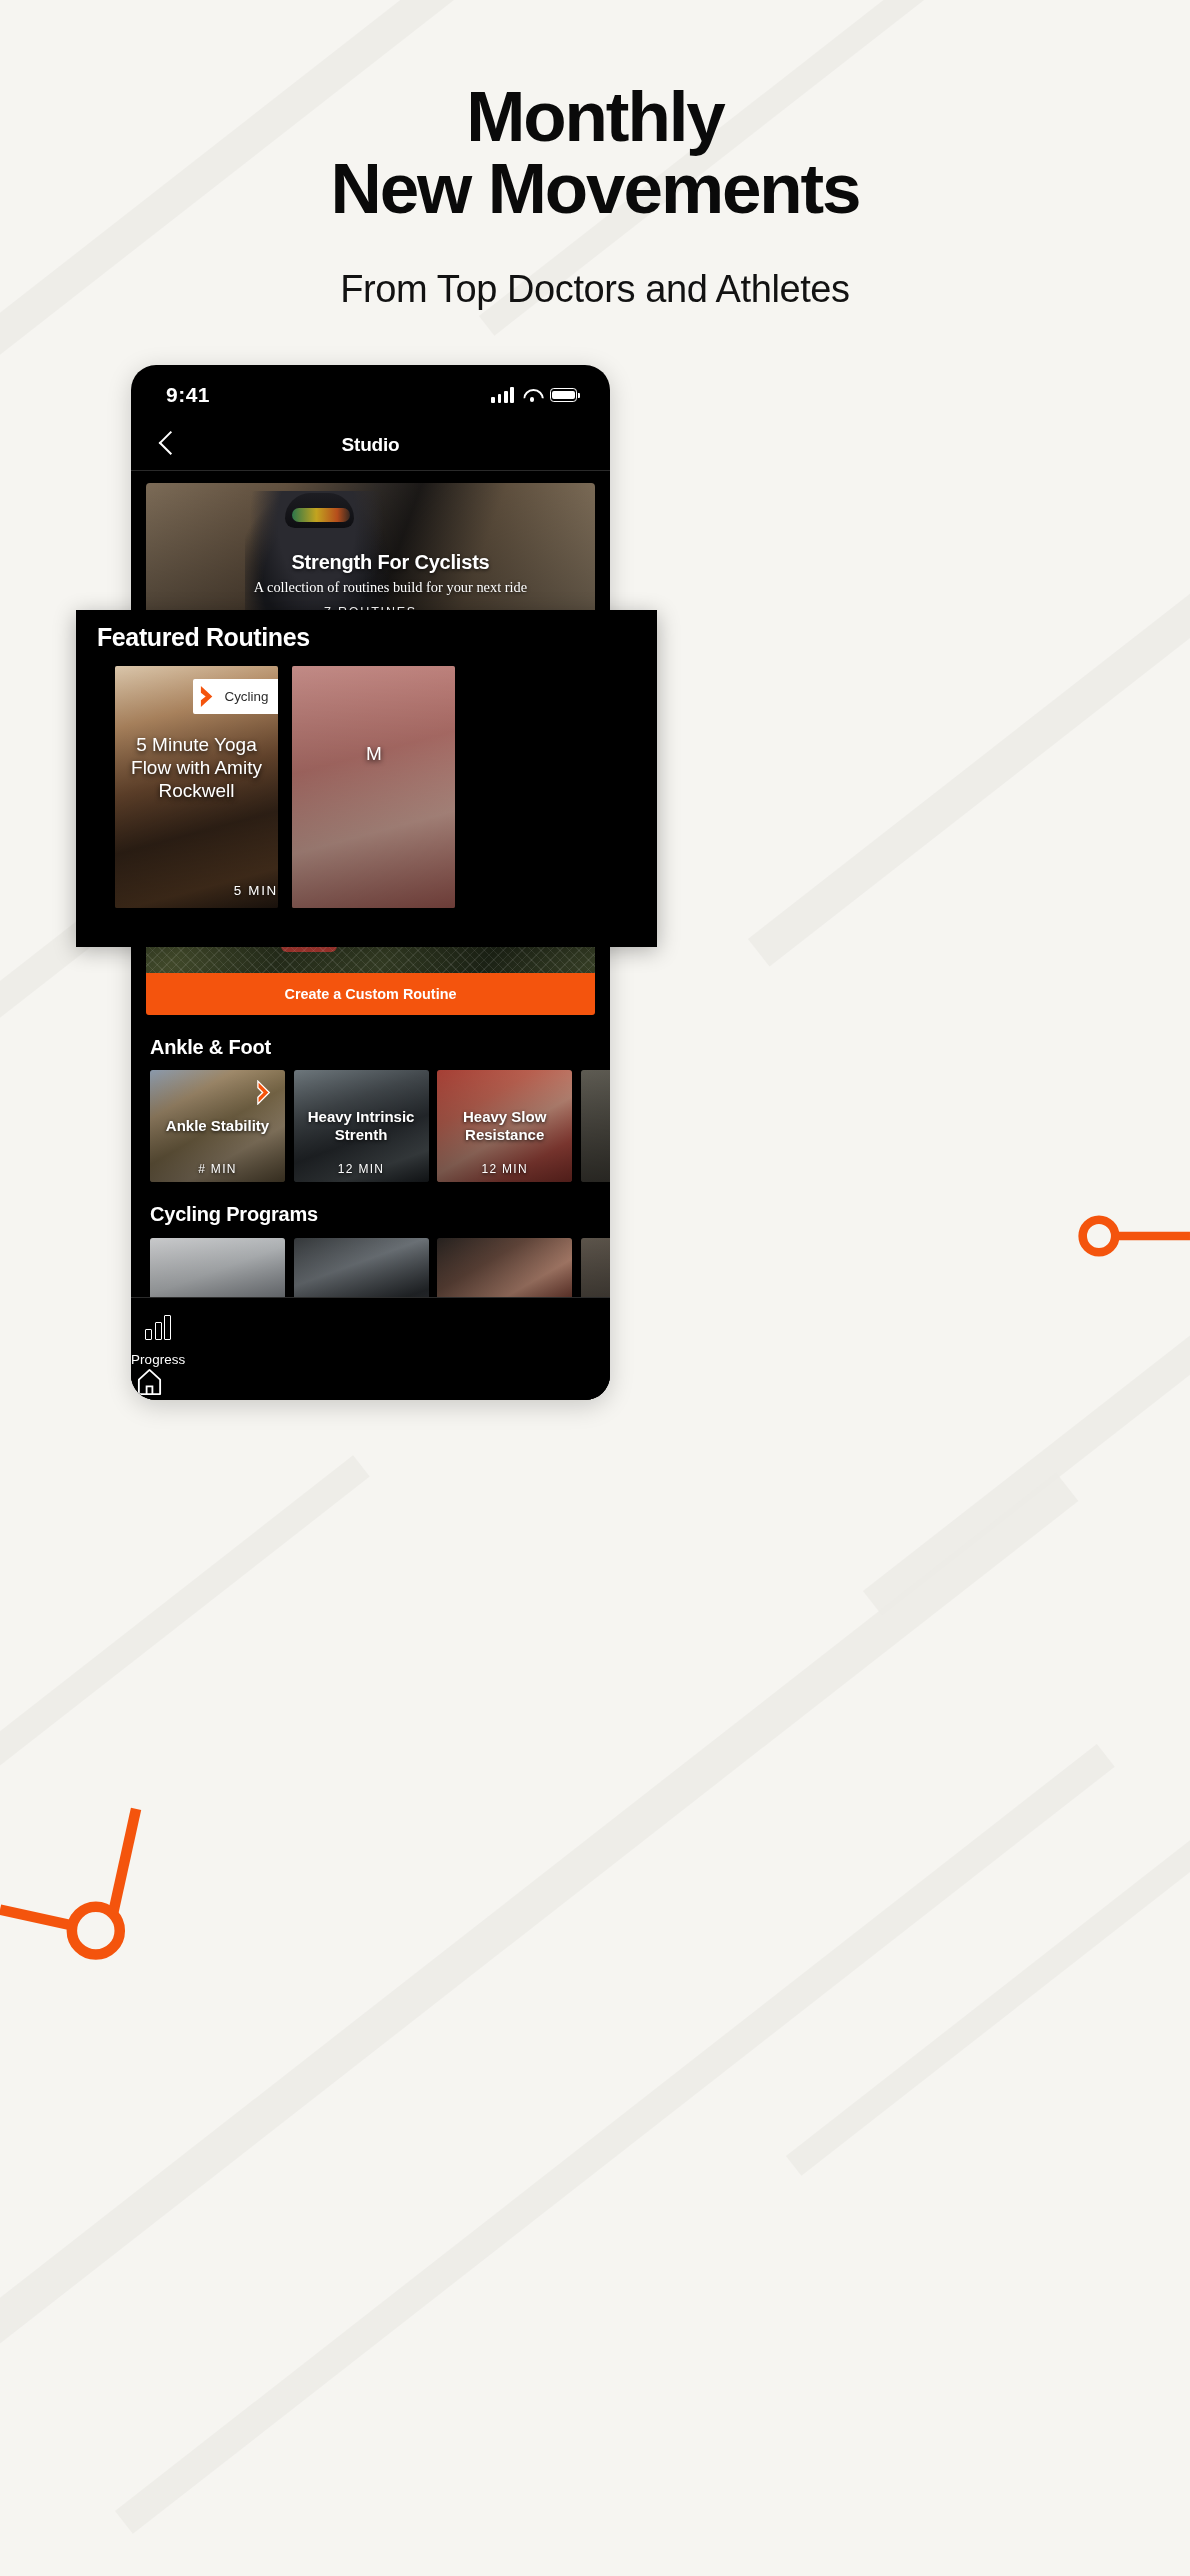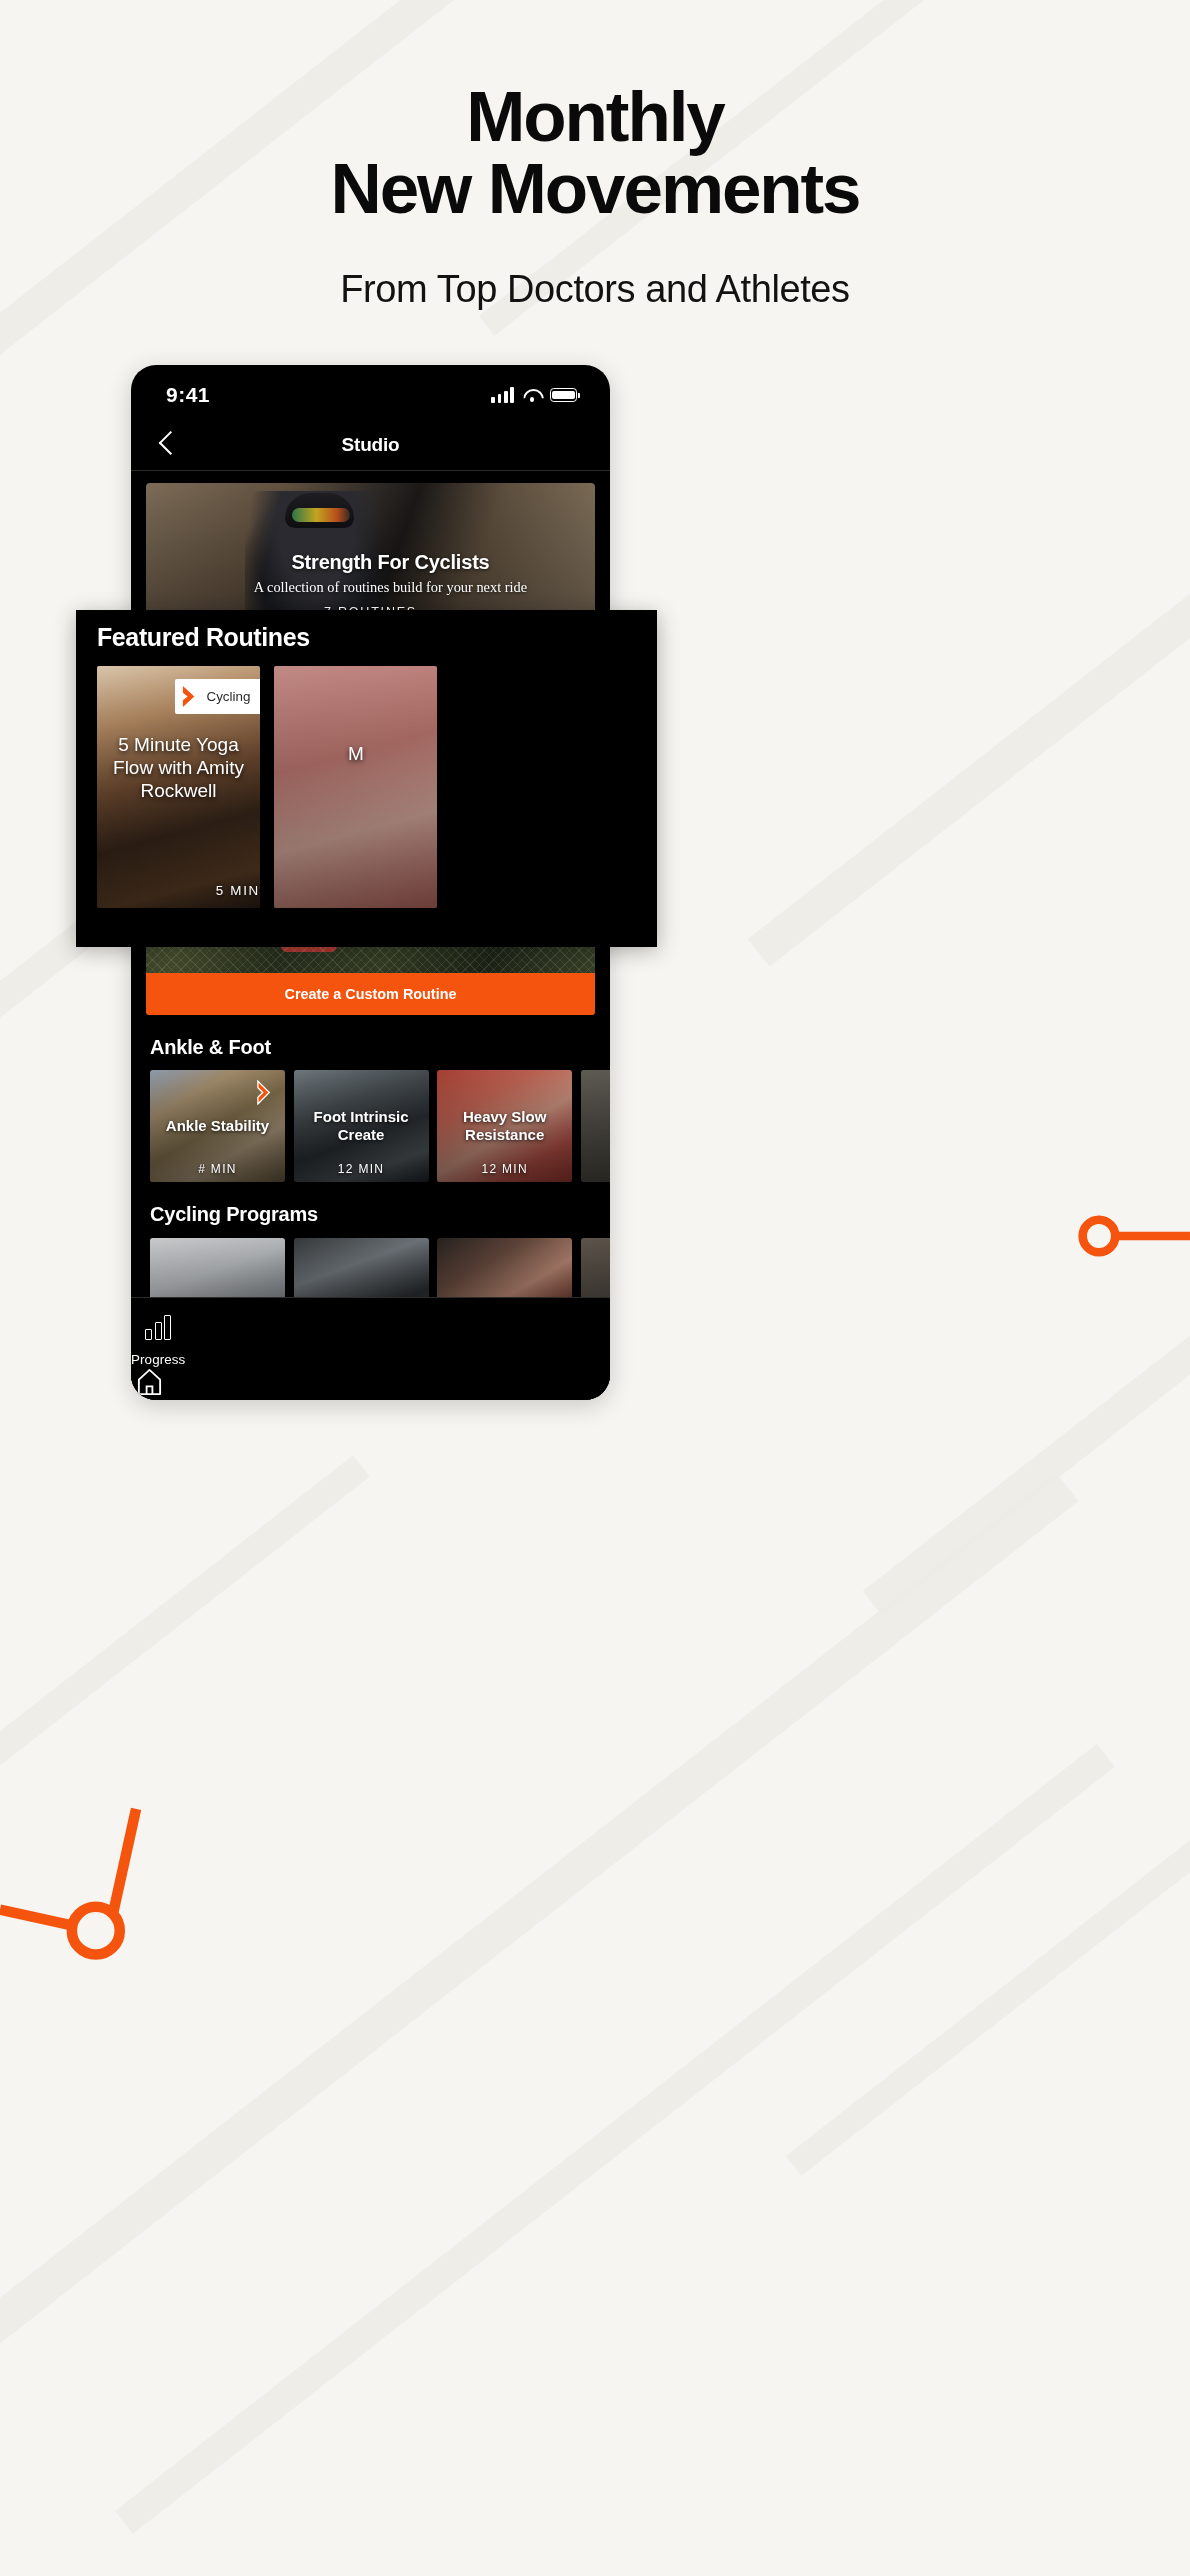--- a/index.html
+++ b/index.html
@@ -259,21 +259,21 @@
     left:76px; top:610px;
     width:581px; height:337px;
     background:#000;
     z-index:8;
     box-shadow:0 3.8px 21px rgba(0,0,0,.3);
   }
   .featured-head {
     color:#fff; font-size:25px; font-weight:700;
     margin:13.4px 0 13.4px 21px; letter-spacing:-0.4px;
   }
-  .fcards { display:flex; gap:14.4px; padding-left:21px; }
+  .fcards { display:flex; gap:14.4px; padding-left:39px; }
   .fcard {
     width:163px; height:242px; flex:none;
     position:relative; overflow:hidden; border-radius:1.9px;
   }
   .fcard .shade { position:absolute; inset:0; background:linear-gradient(180deg, rgba(0,0,0,.1), rgba(0,0,0,.42)); }
   .fc1 { background:linear-gradient(165deg,#f2dcbe 0%,#c89a6e 22%,#7a5336 46%,#3d2a1c 66%,#604127 86%,#2a1d14 100%); }
   .fc2 { background:linear-gradient(170deg,#2f4a63 0%,#5b7487 20%,#cdd5da 40%,#7d8d99 58%,#2f5f8e 78%,#1d3f5c 100%); }
   .fc3 { background:linear-gradient(165deg,#cfd6d9 0%,#9aa4a8 26%,#4b5255 48%,#1c2022 70%,#6d767a 88%,#2b3134 100%); }
   .fc4 { background:linear-gradient(165deg,#d79a95 0%,#c97f78 38%,#e3b3a6 66%,#b9675f 100%); }
   .fcard-title {
@@ -384,21 +384,21 @@
       <div class="mini af1">
         <div class="shade"></div>
         <svg class="chev-sm" viewBox="0 0 20 26">
           <path d="M2 1 L14 13 L2 25 L2 18 L7 13 L2 8 Z" fill="#f4540d" stroke="#fff" stroke-width="1.4"></path>
         </svg>
         <div class="mini-title">Ankle Stability</div>
         <div class="mini-dur"># MIN</div>
       </div>
       <div class="mini af2">
         <div class="shade"></div>
-        <div class="mini-title">Foot Intrinsic Create</div>
+        <div class="mini-title">Heavy Intrinsic Strenth</div>
         <div class="mini-dur">12 MIN</div>
       </div>
       <div class="mini af3">
         <div class="shade"></div>
         <div class="mini-title">Heavy Slow Resistance</div>
         <div class="mini-dur">12 MIN</div>
       </div>
       <div class="mini af4">
         <div class="shade"></div>
         <div class="mini-title"></div>

